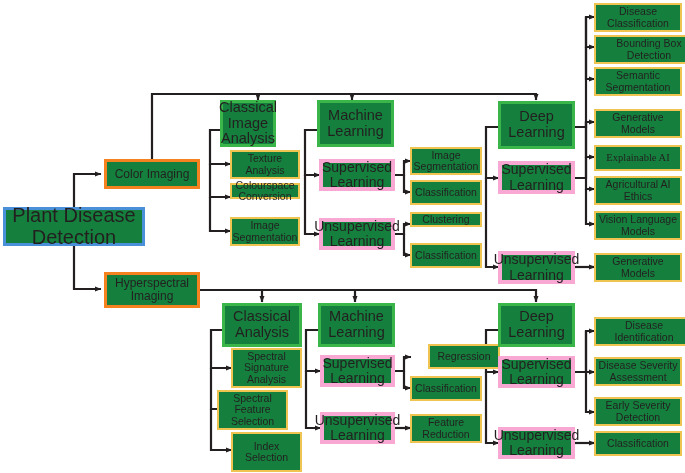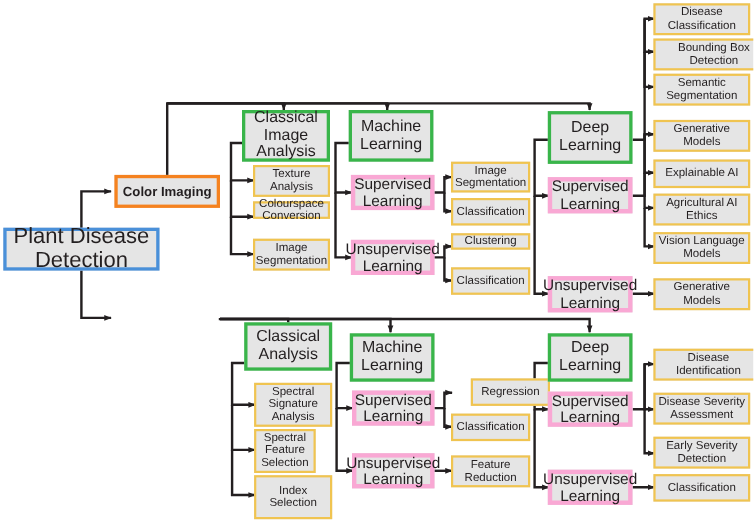--- a/index.html
+++ b/index.html
@@ -9,21 +9,21 @@
     background:#ffffff;
     font-family:"Liberation Sans", sans-serif;
     overflow:hidden;
   }
   svg#wires{position:absolute;left:0;top:0;width:685px;height:473px;}
   .node{
     position:absolute;
     box-sizing:border-box;
     display:flex;align-items:center;justify-content:center;
     text-align:center;
-    background:#e5e5e5;
+    background:#15803d;
     color:#231f20;
     line-height:1.08;
     padding:1px 2px;
   }
   .node span{display:block;}
   .root   {border:3px solid #4a90d9; font-size:20px;}
   .source {border:3px solid #f5821f; font-size:12px;}
   .method {border:3px solid #39b54a; font-size:14.5px;}
   .ml     {border:4px solid #f9a8d4; font-size:14px;}
   .leaf   {border:2.5px solid #f0c450; font-size:10.5px;}
@@ -99,25 +99,28 @@
       <path d="M586,372 L586,412 L595,412"></path>
 
       <path d="M575,443 L595,443"></path>
     </g>
   </svg>
 
   <div class="node root" style="left:3px;top:207px;width:142px;height:39px;">
     <span>Plant Disease Detection</span>
   </div>
 
-  <div class="node source" style="left:104px;top:159px;width:96px;height:30px;font-weight:bold;">
+  <div class="node source" style="left:104px;top:159px;width:96px;height:30px;">
     <span>Color Imaging</span>
   </div>
-
-  <div class="node method" style="left:220px;top:100px;width:80px;height:47px;">
+  <div class="node source" style="left:104px;top:272px;width:96px;height:36px;">
+    <span>Hyperspectral Imaging</span>
+  </div>
+
+  <div class="node method" style="left:220px;top:100px;width:56px;height:47px;">
     <span>Classical Image Analysis</span>
   </div>
   <div class="node leaf" style="left:230px;top:150px;width:70px;height:29px;">
     <span>Texture Analysis</span>
   </div>
   <div class="node leaf" style="left:230px;top:183px;width:70px;height:16px;">
     <span>Colourspace Conversion</span>
   </div>
   <div class="node leaf" style="left:230px;top:217px;width:70px;height:29px;">
     <span>Image Segmentation</span>
@@ -160,40 +163,40 @@
   </div>
   <div class="node leaf" style="left:594px;top:35px;width:110px;height:29px;">
     <span>Bounding Box Detection</span>
   </div>
   <div class="node leaf" style="left:594px;top:67px;width:88px;height:29px;">
     <span>Semantic Segmentation</span>
   </div>
   <div class="node leaf" style="left:594px;top:109px;width:88px;height:29px;">
     <span>Generative Models</span>
   </div>
-  <div class="node leaf" style="left:594px;top:145px;width:88px;height:26px;">
+  <div class="node leaf" style="left:594px;top:145px;width:88px;height:26px;font-family:Liberation Serif, serif;">
     <span>Explainable AI</span>
   </div>
   <div class="node leaf" style="left:594px;top:176px;width:88px;height:29px;">
     <span>Agricultural AI Ethics</span>
   </div>
   <div class="node leaf" style="left:594px;top:211px;width:88px;height:29px;">
     <span>Vision Language Models</span>
   </div>
   <div class="node leaf" style="left:594px;top:253px;width:88px;height:29px;">
     <span>Generative Models</span>
   </div>
 
-  <div class="node method" style="left:222px;top:293px;width:80px;height:44px;">
+  <div class="node method" style="left:222px;top:303px;width:80px;height:44px;">
     <span>Classical Analysis</span>
   </div>
   <div class="node leaf" style="left:231px;top:348px;width:71px;height:40px;">
     <span>Spectral Signature Analysis</span>
   </div>
-  <div class="node leaf" style="left:231px;top:390px;width:56px;height:40px;">
+  <div class="node leaf" style="left:217px;top:390px;width:71px;height:40px;">
     <span>Spectral Feature Selection</span>
   </div>
   <div class="node leaf" style="left:231px;top:432px;width:71px;height:40px;">
     <span>Index Selection</span>
   </div>
 
   <div class="node method" style="left:318px;top:303px;width:77px;height:44px;">
     <span>Machine Learning</span>
   </div>
   <div class="node ml" style="left:320px;top:355px;width:75px;height:32px;">

